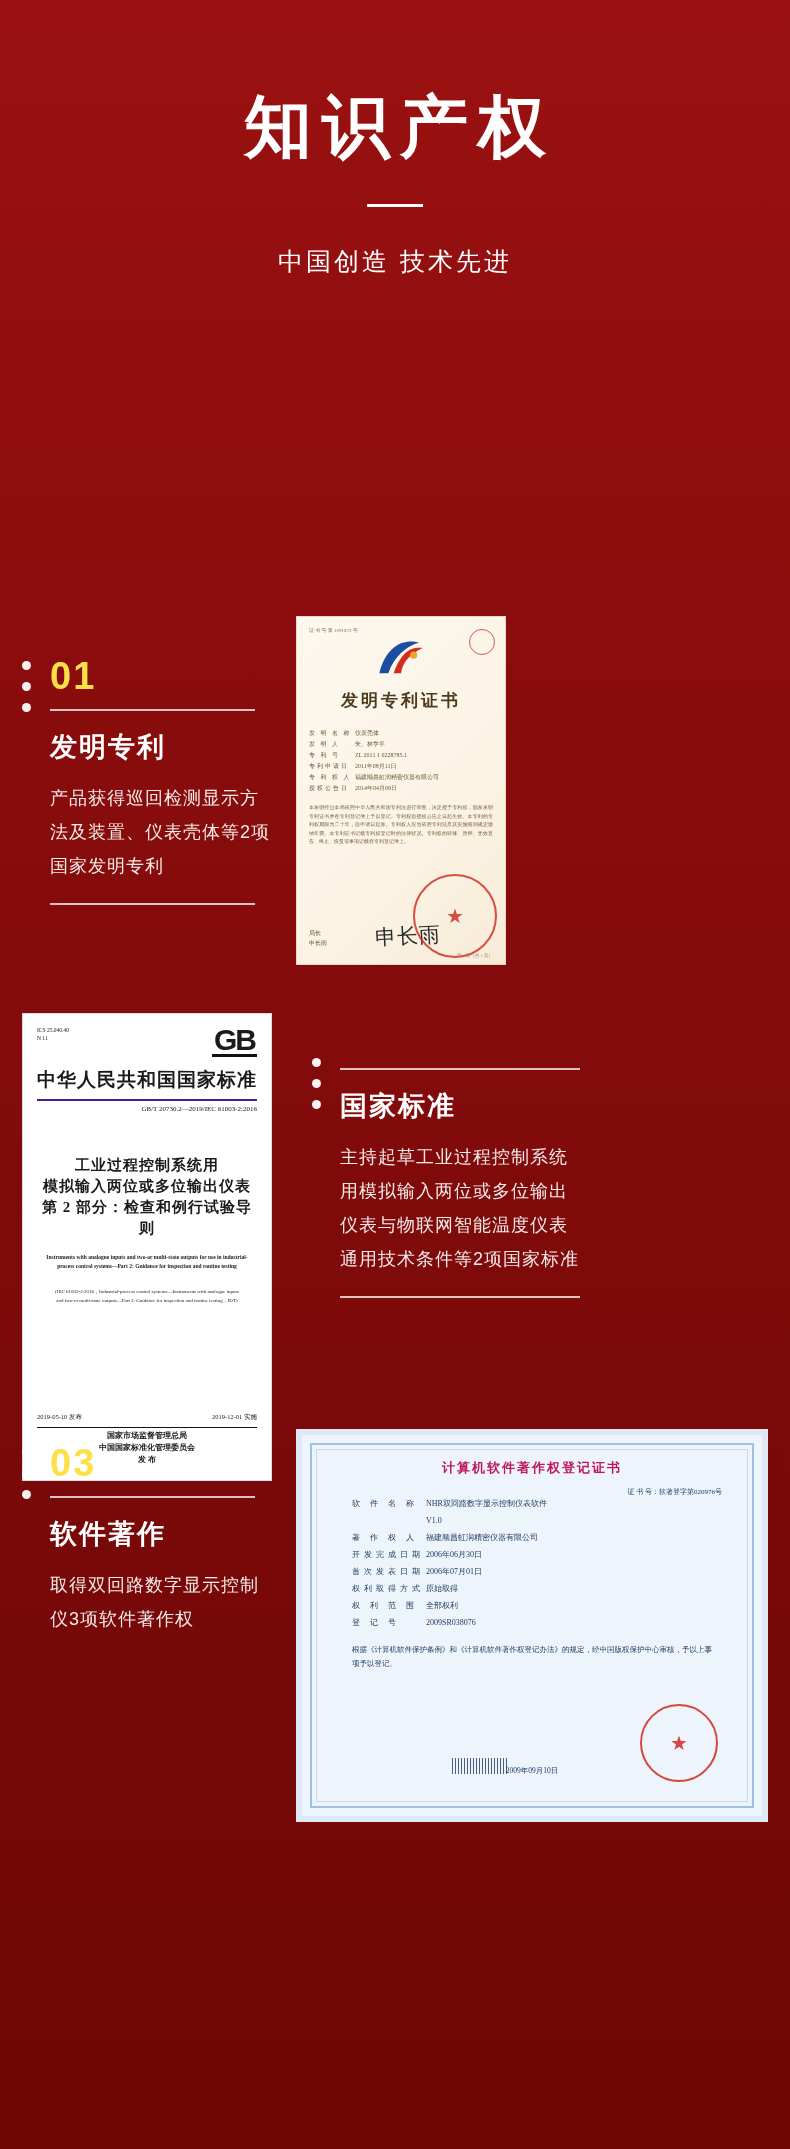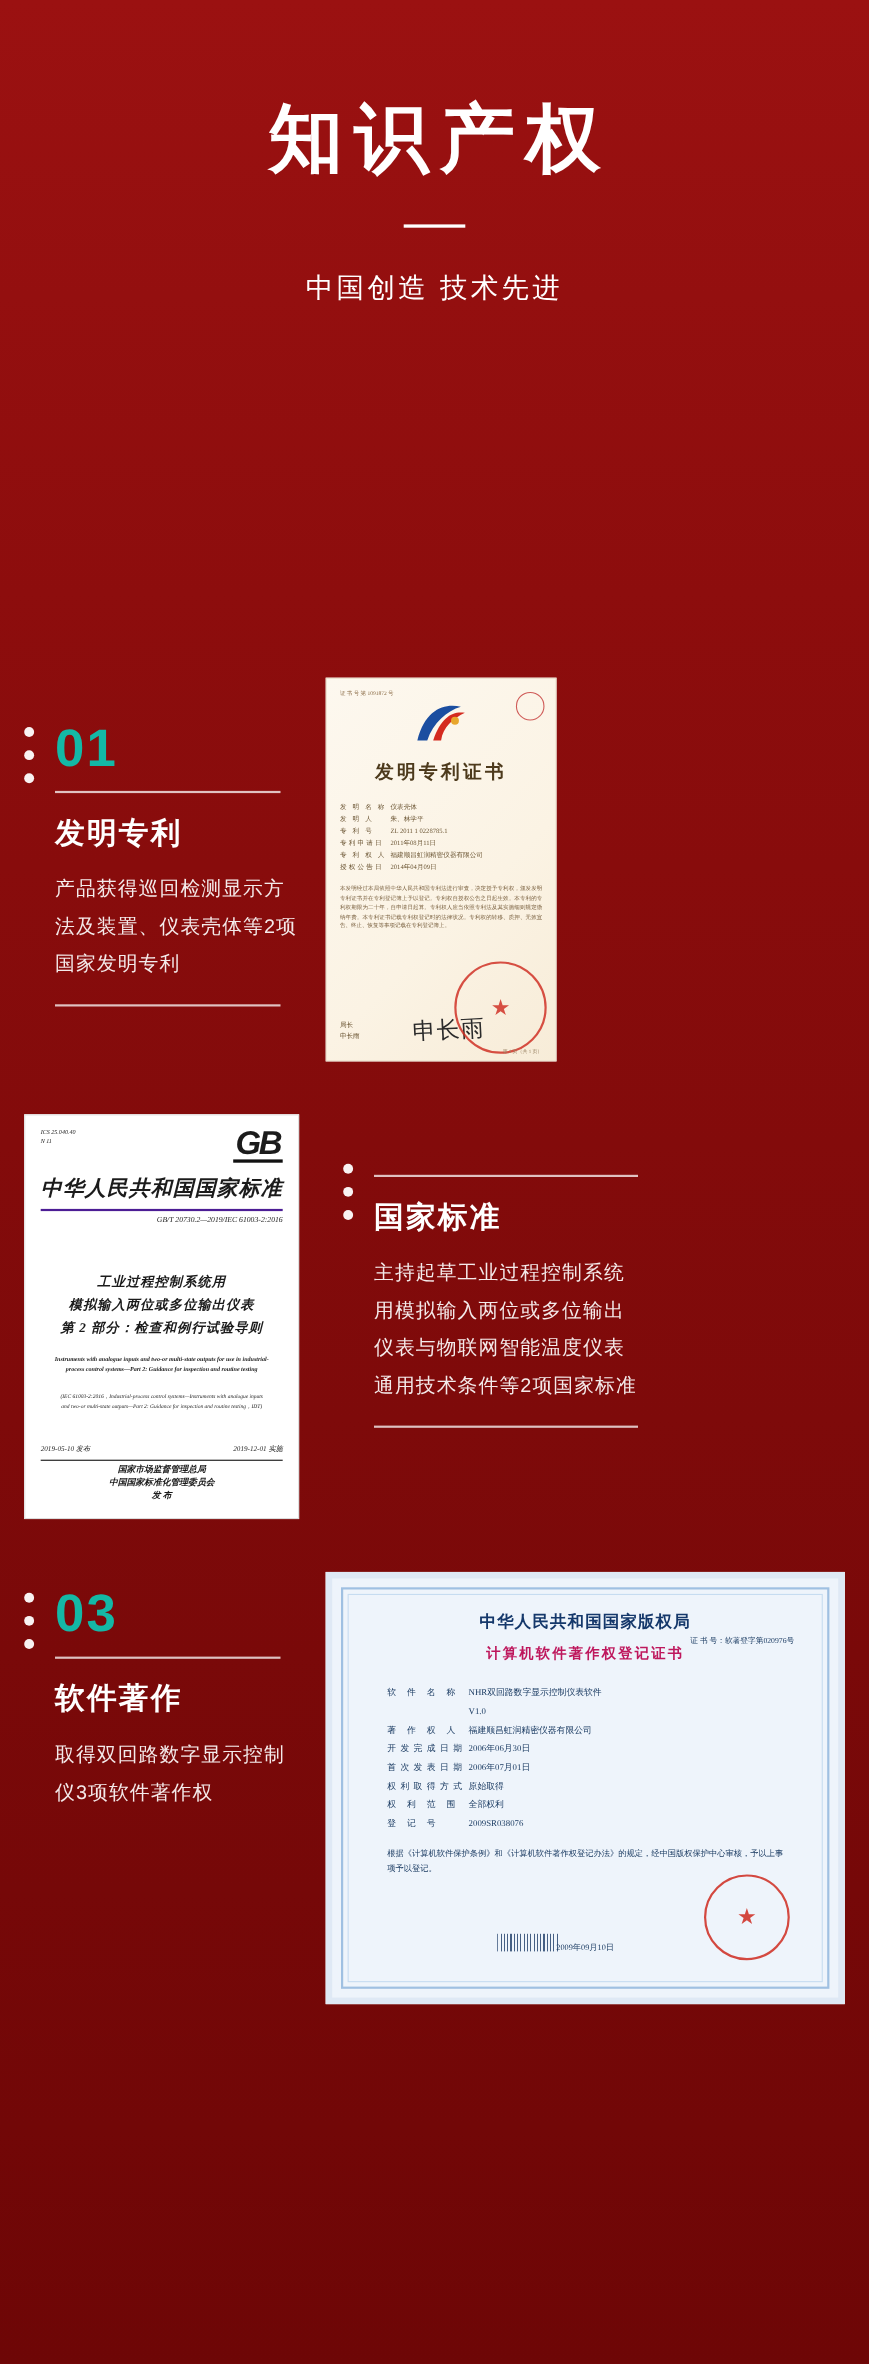--- a/index.html
+++ b/index.html
@@ -65,24 +65,24 @@
   }
   .dot {
     width: 9px;
     height: 9px;
     border-radius: 50%;
     background: #ffffff;
     margin-bottom: 12px;
     opacity: .95;
   }
   .num {
-    font-size: 48px;
+    font-size: 38px;
     font-weight: bold;
     line-height: 1;
-    color: #14b8a6;
+    color: #fde047;
     letter-spacing: 2px;
   }
   .num-rule {
     width: 205px;
     height: 2px;
     background: rgba(255,255,255,.75);
     margin: 14px 0 18px 0;
   }
   .blk-title {
     font-size: 27px;
@@ -151,21 +151,21 @@
     opacity: .82;
   }
   .c1-bigseal:after {
     content: "★";
     position: absolute; left: 50%; top: 50%; transform: translate(-50%,-50%);
     font-size: 20px; color: #cf2b20;
   }
   .c1-pageno { position: absolute; right: 12px; bottom: 6px; font-size: 4.5px; color: #9a8465; }
 
   
-  #cert2 { left: 22px; top: 735px; width: 250px; height: 368px; font-style: italic; }
+  #cert2 { left: 22px; top: 735px; width: 250px; height: 468px; }
   .c2-inner {
     width: 100%; height: 100%;
     background: #ffffff;
     border: 1px solid #dcdcdc;
     position: relative;
     font-family: "Liberation Serif", serif;
     color: #1b1b1b;
     padding: 12px 14px;
   }
   .c2-icsrow { display:flex; justify-content: space-between; align-items: flex-start; }
@@ -176,21 +176,21 @@
     letter-spacing: -2px;
     border-bottom: 3px solid #111;
     padding: 0 2px;
   }
   .c2-main {
     margin-top: 10px; text-align: center;
     font-size: 19px; font-weight: bold; letter-spacing: 1px;
     border-bottom: 2px solid #4c1d95; padding-bottom: 6px;
   }
   .c2-code { margin-top: 4px; text-align: right; font-size: 7px; }
-  .c2-t1 { margin-top: 42px; text-align: center; font-size: 12px; font-weight: bold; line-height: 21px; letter-spacing: 1px; }
+  .c2-t1 { margin-top: 42px; text-align: center; font-size: 15px; font-weight: bold; line-height: 21px; letter-spacing: 1px; }
   .c2-en { margin-top: 14px; text-align: center; font-size: 5.5px; line-height: 9px; font-weight: bold; padding: 0 6px; }
   .c2-en2 { margin-top: 16px; text-align: center; font-size: 5px; line-height: 9px; padding: 0 14px; color: #222; }
   .c2-dates {
     position: absolute; left: 14px; right: 14px; bottom: 52px;
     display: flex; justify-content: space-between; font-size: 6.5px;
     border-bottom: 1px solid #111; padding-bottom: 5px;
   }
   .c2-pub {
     position: absolute; left: 0; right: 0; bottom: 14px;
     text-align: center; font-size: 8px; line-height: 12px; font-weight: bold;
@@ -365,21 +365,20 @@
     <div style="position:absolute; left:28px; top:-4px; width:230px;">
       <div class="num">03</div>
       <div class="num-rule"></div>
       <div class="blk-title">软件著作</div>
       <div class="blk-desc">取得双回路数字显示控制仪3项软件著作权</div>
     </div>
   </div>
 
   <div class="cert-frame" id="cert3">
     <div class="c3-inner">
-      <div class="c3-h1">中华人民共和国国家版权局</div>
       <div class="c3-h2">计算机软件著作权登记证书</div>
       <div class="c3-ver">证 书 号：软著登字第020976号</div>
       <div class="c3-tbl">
         <div class="r">
             <span class="k">软 件 名 称</span>
             <span class="v">NHR双回路数字显示控制仪表软件</span>
           </div>
         <div class="r">
             <span class="k"></span>
             <span class="v">V1.0</span>

